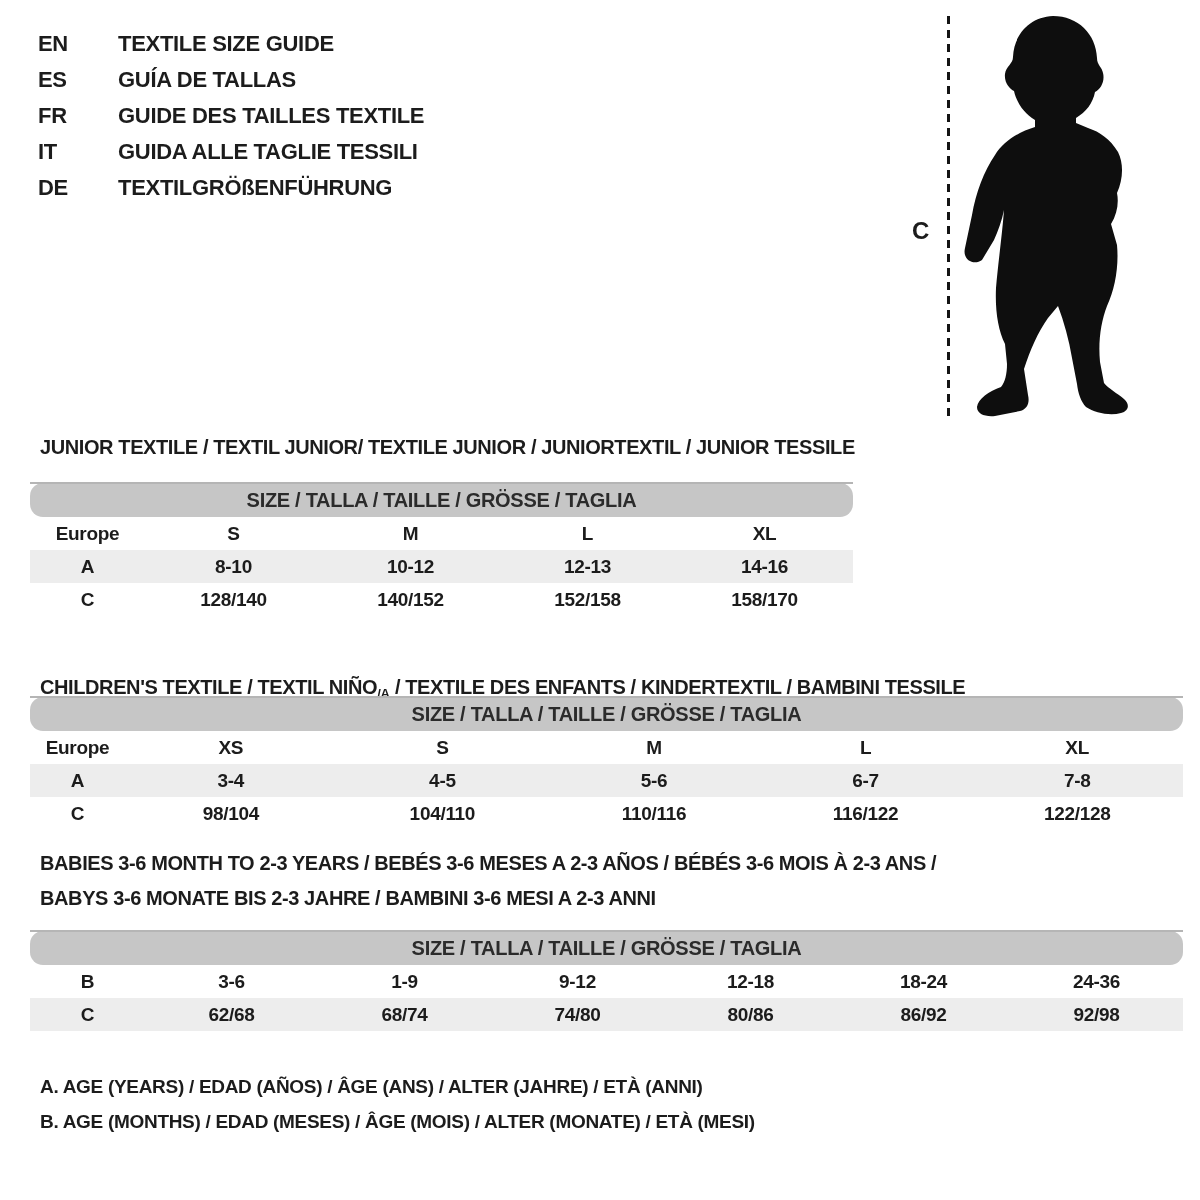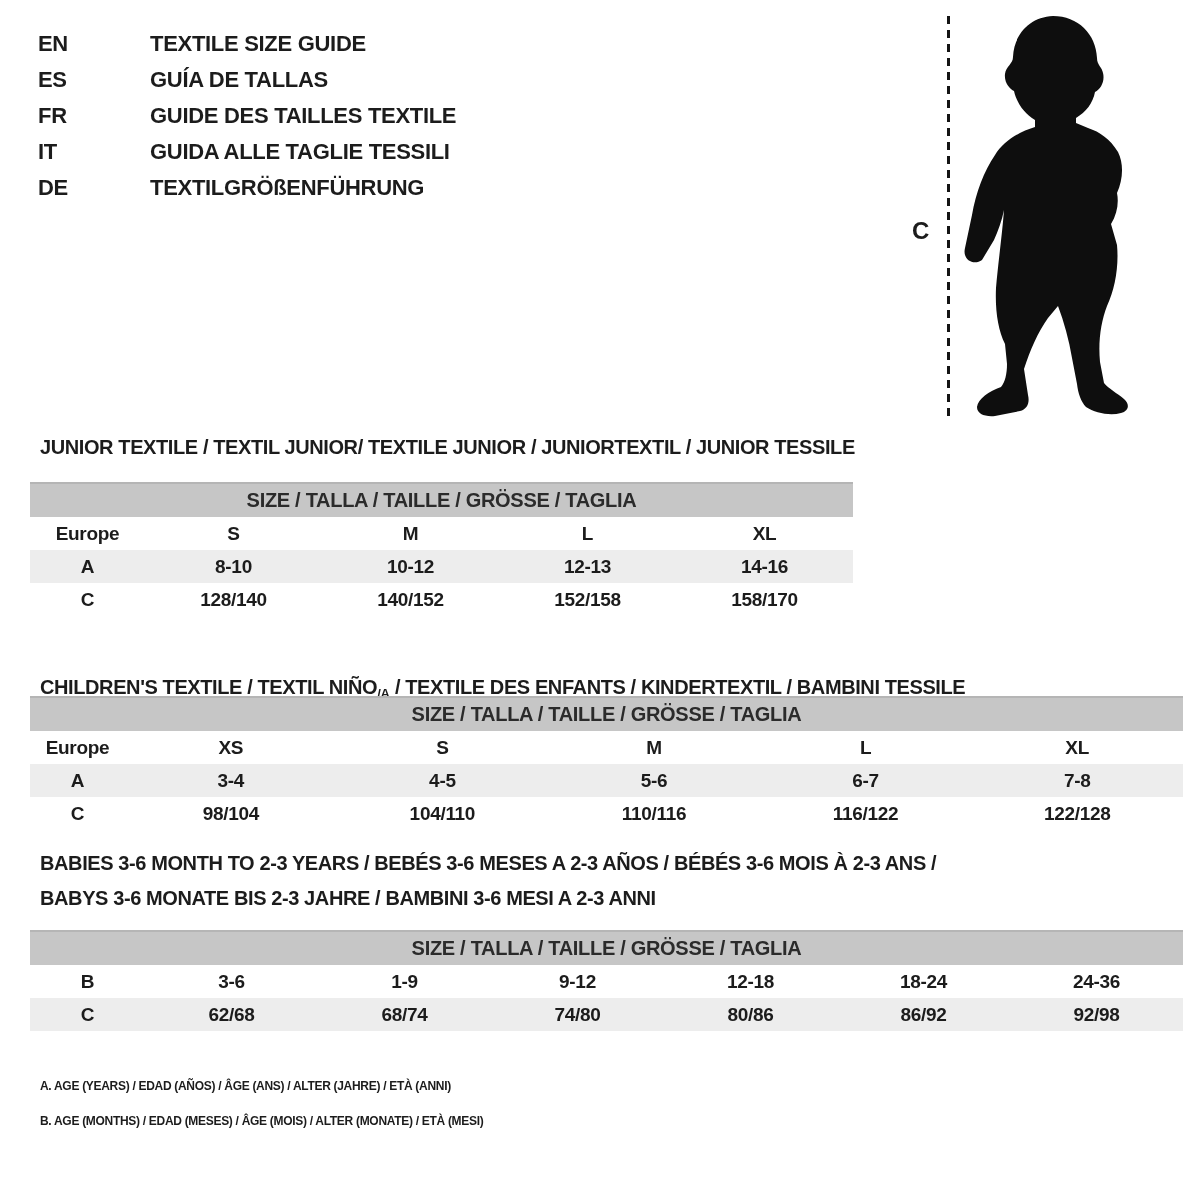--- a/index.html
+++ b/index.html
@@ -4,41 +4,41 @@
 <title>Textile Size Guide</title>
 <style>
   html,body{margin:0;padding:0;background:#fff;}
   .canvas{
     position:relative;width:1200px;height:1200px;background:#ffffff;overflow:hidden;
     font-family:"Liberation Sans","DejaVu Sans",sans-serif;font-weight:700;color:#1c1c1c;
     letter-spacing:-0.3px;
   }
   
   .langs{position:absolute;left:38px;top:26px;font-size:22px;line-height:36px;}
-  .lang-row{display:flex;gap:32px;}
+  .lang-row{display:flex;}
   .lang-code{width:80px;}
   .lang-label{white-space:nowrap;}
   
   .dash-line{position:absolute;left:947px;top:16px;width:3px;height:400px;
     background:repeating-linear-gradient(to bottom,#141414 0 8px,transparent 8px 14px);}
   .c-label{position:absolute;left:912px;top:217px;font-size:24px;}
   .figure-svg{position:absolute;left:958px;top:12px;}
   
   .sec-title{position:absolute;left:40px;font-size:20px;white-space:nowrap;letter-spacing:-0.4px;}
   .sub{font-size:13px;vertical-align:-4px;letter-spacing:-0.2px;}
   .two-line{line-height:35px;}
   
   table.sizes{position:absolute;border-collapse:collapse;table-layout:fixed;font-size:19px;}
   table.sizes td{padding:0;height:33px;text-align:center;font-weight:700;overflow:hidden;white-space:nowrap;}
   td.hdr{background:#c6c6c6;height:28px;text-align:left;padding-left:8px;font-size:20px;color:#2b2b2b;
-    border-top:2px solid #b5b5b5;}
+    border-top:2px solid #b5b5b5;border-radius:13px;}
   td.lbl{text-align:left;padding-left:8px;}
   tr.shade td{background:#ededed;}
   
-  .legend{position:absolute;left:40px;top:1069px;font-size:12px;line-height:35px;}
+  .legend{position:absolute;left:40px;top:1069px;font-size:19px;line-height:35px;}
   .legend-line{white-space:nowrap;}
 </style>
 </head>
 <body>
 
 <div class="canvas">
 
   <div class="langs">
     <div class="lang-row">
       <span class="lang-code">EN</span>

